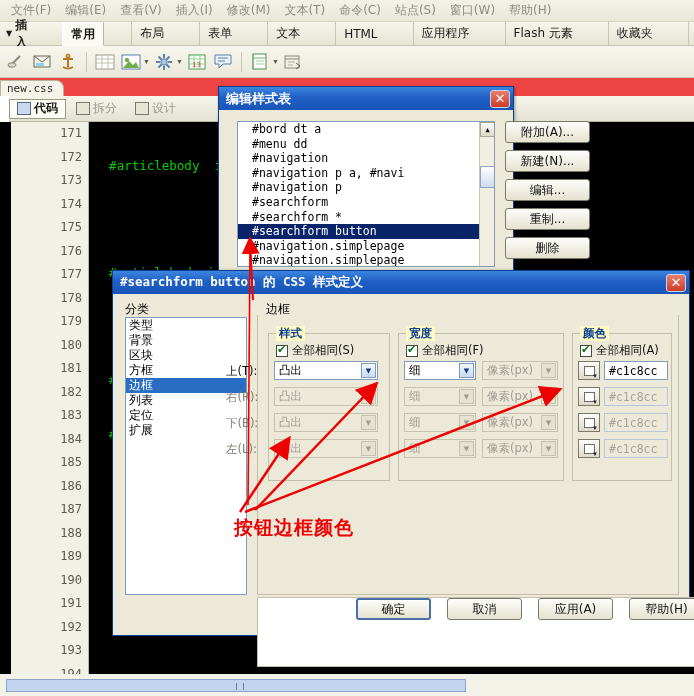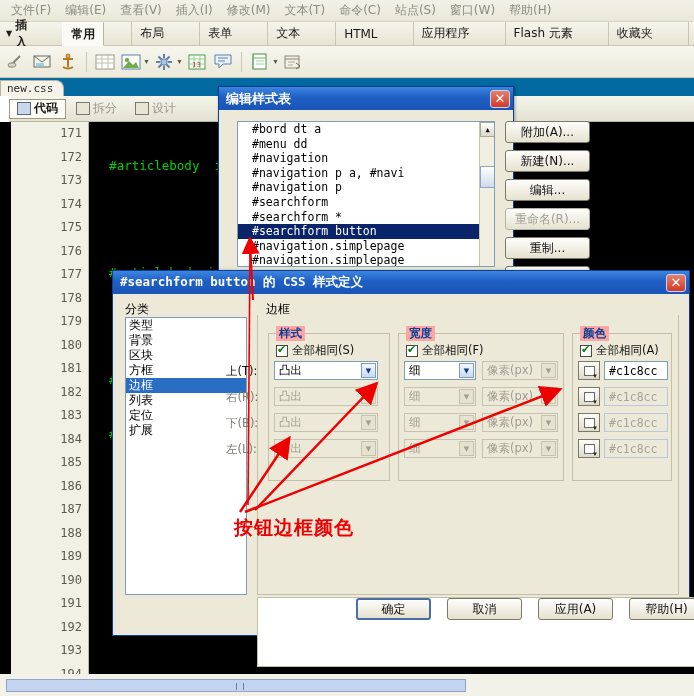--- a/index.html
+++ b/index.html
@@ -54,21 +54,21 @@
     display:flex; align-items:center; padding-left:4px; gap:2px;
   }
   .ico { width:24px; height:24px; position:relative; display:flex; align-items:center; justify-content:center; }
   .ico svg { display:block; }
   .sep { width:1px; height:20px; background:#c9c6b2; margin:0 4px; }
   .dd { font-size:7px; color:#5a5a4a; margin-left:-2px; }
 
   
   #doctab {
     position:absolute; left:0; top:78px; width:694px; height:18px;
-    background:#0369a1;
+    background:#ef4444;
   }
   #doctab .filetab {
     position:absolute; left:0; top:2px; height:16px;
     background:#f4f2e9; border:1px solid #b6b3a0; border-bottom:none;
     border-radius:0 8px 0 0; padding:0 10px 0 6px;
     font-family:"DejaVu Sans Mono", monospace; font-size:11px; color:#2a2a26;
     display:flex; align-items:center;
   }
   #viewbar {
     position:absolute; left:9px; top:96px; width:694px; height:26px;
@@ -180,21 +180,21 @@
   #catList .c.sel { background:#2a6ec4; color:#fff; }
   #bframe {
     position:absolute; left:144px; top:44px; width:422px; height:280px;
     border:1px solid #c3bfa8; border-top:none;
   }
   #bframeLabel {
     position:absolute; left:150px; top:30px; font-size:12px; background:#ece9d8;
     padding:0 3px; font-family:"DejaVu Sans", sans-serif;
   }
   .grpbox { position:absolute; border:1px solid #c3bfa8; }
-  .grphdr { position:absolute; font-size:11.5px; color:#0a3f91; background:#fca5a5; padding:0 3px;
+  .grphdr { position:absolute; font-size:11.5px; color:#0a3f91; background:#fef9c3; padding:0 3px;
     font-family:"DejaVu Sans", sans-serif; font-weight:bold; }
   .chkrow { display:flex; align-items:center; gap:4px; font-size:11.5px;
     font-family:"DejaVu Sans", sans-serif; color:#111; }
   .chk { width:12px; height:12px; background:#fff; border:1px solid #4a4a42; position:relative; }
   .chk:after { content:"✔"; position:absolute; left:0px; top:-3px; font-size:11px; color:#0a7a18; }
   .sidelbl { position:absolute; font-size:11.5px; font-family:"DejaVu Sans", sans-serif; color:#111; }
   .sidelbl.dim { color:#7e7c70; }
   .sel2 {
     position:absolute; height:19px; background:#fff; border:1px solid #7f9db9;
     display:flex; align-items:center; padding-left:4px;
@@ -467,21 +467,20 @@
     <div class="row">#navigation.simplepage</div>
     <div id="ssScroll">
       <div class="arr">▲</div>
       <div class="thumb"></div>
     </div>
   </div>
   <div id="ssBtns">
     <div class="xpbtn">附加(A)...</div>
     <div class="xpbtn">新建(N)...</div>
     <div class="xpbtn">编辑...</div>
-    <div class="xpbtn dis">重命名(R)...</div>
     <div class="xpbtn">重制...</div>
     <div class="xpbtn">删除</div>
   </div>
 </div>
 
 <div id="dlgCss">
   <div class="xptitle">
     <span>#searchform button 的 CSS 样式定义</span>
     <span class="xpclose">✕</span>
   </div>

